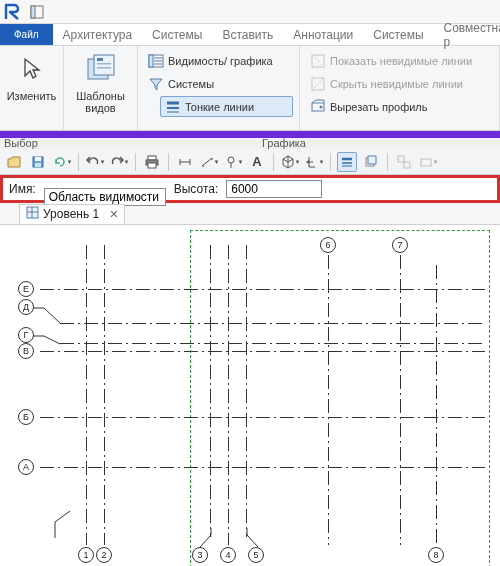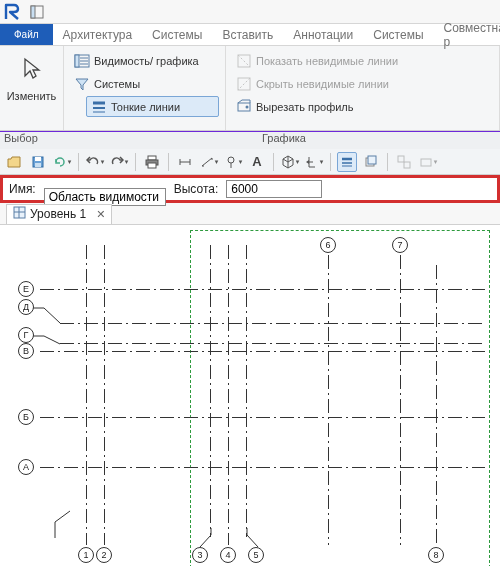--- a/index.html
+++ b/index.html
@@ -20,33 +20,33 @@
   .rib-big-icon { width: 34px; height: 34px; display: flex; align-items: center; justify-content: center; }
   .rib-label { font-size: 11px; margin-top: 4px; line-height: 1.1; text-align: center; color: #333; }
 
   .rib-mid { flex: 0 0 auto; display: flex; flex-direction: column; gap: 2px; padding: 4px 6px; border-right: 1px solid #dcdcdc; }
   .rib-row { display: flex; align-items: center; height: 21px; gap: 4px; padding: 0 4px; font-size: 11px; color: #333; }
   .rib-row.active { border: 1px solid #7aa6d6; background: #dceaf8; border-radius: 2px; margin-left: 16px; }
   .rib-row .icn { width: 16px; height: 16px; display: flex; align-items: center; justify-content: center; }
   .rib-row.disabled { color: #a0a0a0; }
   .rib-row.disabled .icn svg * { stroke: #c5c5c5; fill: none; }
 
-  .rib-title-row { height: 18px; background: #eef0f2; border-top: 1px solid #6d28d9; display: flex; align-items: flex-start; padding-left: 4px; font-size: 11px; color: #555; gap: 22px; }
+  .rib-title-row { height: 18px; background: #eef0f2; border-top: 7px solid #6d28d9; display: flex; align-items: flex-end; padding-left: 4px; font-size: 11px; color: #555; gap: 22px; }
 
   .qatbar { height: 26px; background: #f2f4f6; border-bottom: 1px solid #d0d0d0; display: flex; align-items: center; gap: 4px; padding: 0 4px; }
   .qat-ic { width: 20px; height: 20px; display: inline-flex; align-items: center; justify-content: center; color: #444; position: relative; }
   .qat-ic.dd::after { content: "▾"; font-size: 7px; color: #555; margin-left: 1px; }
   .qat-sep { width: 1px; height: 18px; background: #c8c8c8; margin: 0 2px; }
   .qat-ic.active { border: 1px solid #7aa6d6; background: #dceaf8; border-radius: 2px; }
 
   .options-bar { height: 28px; display: flex; align-items: center; gap: 8px; padding: 0 6px; border: 3px solid #d32f2f; background: #fff; }
   .options-bar label { font-size: 12px; color: #222; }
   .options-bar input { height: 18px; border: 1px solid #888; padding: 0 4px; font-size: 12px; }
 
-  .view-tabs { height: 22px; background: #f7f7f7; border-bottom: 1px solid #d0d0d0; display: flex; align-items: center; padding-left: 6px; gap: 4px; }
+  .view-tabs { height: 22px; background: #f7f7f7; border-bottom: 1px solid #d0d0d0; display: flex; align-items: center; padding-left: 19px; gap: 4px; }
   .view-tab { display: flex; align-items: center; gap: 4px; padding: 0 6px; height: 20px; background: #fff; border: 1px solid #ccc; border-bottom: none; font-size: 12px; }
   .view-tab .close { font-size: 11px; color: #666; margin-left: 6px; }
 
   .canvas { position: relative; width: 500px; height: 359px; background: #fff; overflow: hidden; }
   .scope-box { position: absolute; border: 1.5px dashed #2e9a3e; left: 190px; top: 5px; width: 300px; height: 348px; }
   .gbub { position: absolute; width: 16px; height: 16px; border: 1px solid #333; border-radius: 50%; background: #fff; font-size: 9px; display: flex; align-items: center; justify-content: center; }
   
   .dashdot-h { position:absolute; height:1px; background: repeating-linear-gradient(to right,#333 0 14px,transparent 14px 18px,#333 18px 20px,transparent 20px 24px); }
   .dashdot-v { position:absolute; width:1px; background: repeating-linear-gradient(to bottom,#333 0 14px,transparent 14px 18px,#333 18px 20px,transparent 20px 24px); }
   .elbow { position:absolute; stroke:#333; fill:none; }
@@ -81,20 +81,33 @@
 <div class="ribbon">
   <div class="rib-col" style="width:64px">
     <span class="rib-big-icon">
       <svg width="26" height="26" viewBox="0 0 26 26">
           <path d="M6 3 L6 20 L11 15 L14 22 L17 20 L14 14 L20 14 Z" fill="none" stroke="#444" stroke-width="1.3"></path>
         </svg>
     </span>
     <div class="rib-label">Изменить</div>
   </div>
 
+  <div class="rib-col" style="width:74px">
+    <span class="rib-big-icon">
+      <svg width="32" height="30" viewBox="0 0 32 30">
+          <rect x="3" y="5" width="20" height="20" fill="#cfe3f5" stroke="#5a7fa6"></rect>
+          <rect x="9" y="1" width="20" height="20" fill="#e9f2fb" stroke="#5a7fa6"></rect>
+          <rect x="12" y="4" width="6" height="3" fill="#5a7fa6"></rect>
+          <rect x="12" y="9" width="14" height="1.5" fill="#9ab6cf"></rect>
+          <rect x="12" y="13" width="14" height="1.5" fill="#9ab6cf"></rect>
+        </svg>
+    </span>
+    <div class="rib-label" style="white-space:pre-line">Шаблоны
+видов</div>
+  </div>
 
   <div class="rib-mid" style="width:162px">
     <div class="rib-row">
       <span class="icn">
           <svg width="16" height="16" viewBox="0 0 16 16">
             <rect x="1" y="2" width="14" height="12" fill="none" stroke="#5a7fa6"></rect>
             <rect x="1" y="2" width="4" height="12" fill="#cfe3f5" stroke="#5a7fa6"></rect>
             <line x1="6" y1="5" x2="14" y2="5" stroke="#5a7fa6"></line>
             <line x1="6" y1="8" x2="14" y2="8" stroke="#5a7fa6"></line>
             <line x1="6" y1="11" x2="14" y2="11" stroke="#5a7fa6"></line>

